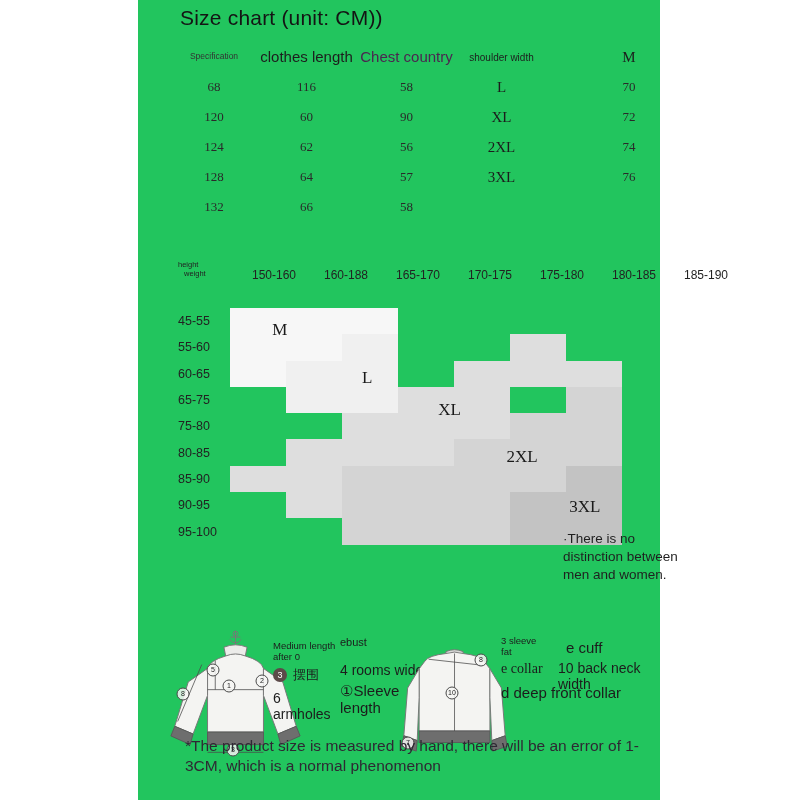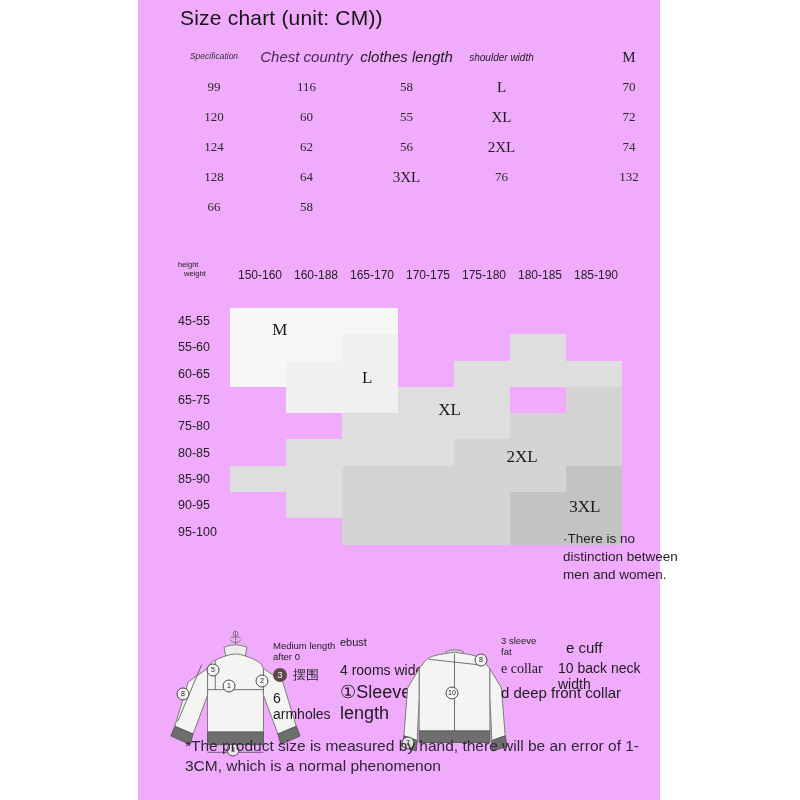--- a/index.html
+++ b/index.html
@@ -1,38 +1,38 @@
 <!DOCTYPE html>
 <html><head>
 <meta charset="utf-8">
 <style>
   html,body{margin:0;padding:0;}
   body{width:800px;height:800px;background:#ffffff;font-family:"Liberation Sans",sans-serif;color:#222;overflow:hidden;position:relative;}
-  .panel{position:absolute;left:138px;top:0;width:522px;height:800px;background:#f0abfc;}
+  .panel{position:absolute;left:138px;top:0;width:522px;height:800px;background:#22c55e;}
   .abs{position:absolute;}
 
   
   .title{left:42px;top:6px;font-size:21px;color:#141414;letter-spacing:.2px;white-space:nowrap;}
 
   
   .size-table{left:36px;top:42px;display:grid;grid-template-columns:80px 105px 95px 95px 160px;grid-auto-rows:30px;align-items:center;}
   .st-c{text-align:center;}
-  .st-h{font-size:15px;color:#1d1d1d;line-height:1.1;align-self:center;font-style:italic;}
+  .st-h{font-size:15px;color:#1d1d1d;line-height:1.1;align-self:center;}
   .st-h0{font-size:8.5px;color:#333;}
   .st-h2{color:#4b2650;}
   .st-h3{font-size:10px;}
   .st-h4{font-size:17.5px;white-space:nowrap;}
   .size-table .st-h{height:48px;display:flex;align-items:center;justify-content:center;}
   .st-size{font-family:"Liberation Serif",serif;font-size:15px;color:#1c1c1c;}
   .st-v{font-family:"Liberation Serif",serif;font-size:13px;color:#2a2a2a;}
 
   
   .mx-corner{left:40px;top:260px;font-size:7.5px;color:#222;line-height:1.2;}
   .mx-corner .w{margin-left:6px;}
-  .mx-cols{left:94px;top:268px;display:grid;grid-template-columns:repeat(7,56px);}
+  .mx-cols{left:108px;top:268px;display:grid;grid-template-columns:repeat(7,56px);gap:16px;}
   .mx-ch{text-align:center;font-size:12px;color:#222;}
   .mx-rows{left:40px;top:308px;display:grid;grid-auto-rows:26.3px;align-items:center;}
   .mx-rh{font-size:12.5px;color:#222;}
   .mx-grid{left:92px;top:308px;width:392px;height:236.7px;display:grid;grid-template-columns:repeat(7,56px);grid-template-rows:repeat(9,26.3px);position:absolute;}
   .mx-cell{width:56px;height:26.3px;}
   .mx-label{position:absolute;transform:translate(-50%,-50%);font-family:"Liberation Serif",serif;font-size:17px;color:#1a1a1a;}
 
   
   .note{left:425px;top:530px;width:122px;font-size:13.5px;line-height:1.35;color:#1f1f1f;}
 
@@ -40,58 +40,59 @@
   .garment{position:absolute;}
   .mark{position:absolute;width:11px;height:11px;border:1px solid #4a4a4a;border-radius:50%;font-size:7px;line-height:10px;text-align:center;color:#222;background:rgba(246,246,244,.85);transform:translate(-50%,-50%);font-family:"Liberation Sans",sans-serif;}
   .lab{color:#1c1c1c;line-height:1.15;}
   .lab-medium{left:135px;top:641px;width:66px;font-size:9.5px;}
   .lab-hem{left:135px;top:666px;font-size:13px;display:flex;align-items:center;gap:6px;}
   .badge{display:inline-block;width:14px;height:14px;border-radius:50%;background:#5c4a49;color:#fff;font-size:9px;line-height:14px;text-align:center;}
   .hem-cn{font-size:13px;color:#1c1c1c;}
   .lab-armholes{left:135px;top:690px;width:62px;font-size:14px;}
   .lab-bust{left:202px;top:636px;font-size:11px;}
   .lab-rooms{left:202px;top:662px;font-size:14px;white-space:nowrap;}
-  .lab-sleevelen{left:202px;top:682px;width:72px;font-size:18px;}
+  .lab-sleevelen{left:202px;top:682px;width:72px;font-size:15px;}
   .lab-sleevefat{left:363px;top:636px;width:46px;font-size:9.5px;}
   .lab-collar{left:363px;top:661px;font-size:14px;font-family:Liberation Serif, serif;}
   .lab-frontcollar{left:363px;top:684px;font-size:15px;white-space:nowrap;}
   .lab-cuff{left:428px;top:639px;font-size:15px;}
   .lab-backneck{left:420px;top:660px;width:96px;font-size:14px;}
   .footer{left:47px;top:736px;width:458px;font-size:15.5px;line-height:1.3;color:#2e2833;}
 </style>
 </head>
 <body>
 
 <div class="panel">
 
   <div class="abs title">Size chart (unit: CM))</div>
 
   <div class="abs size-table">
       <div class="st-c st-h st-h0">Specification</div>
+      <div class="st-c st-h st-h1">clothes length</div>
       <div class="st-c st-h st-h2">Chest country</div>
-      <div class="st-c st-h st-h1">clothes length</div>
       <div class="st-c st-h st-h3">shoulder width</div>
       <div class="st-c st-size">M</div>
-      <div class="st-c st-v">99</div>
+      <div class="st-c st-v">68</div>
       <div class="st-c st-v">116</div>
       <div class="st-c st-v">58</div>
       <div class="st-c st-size">L</div>
       <div class="st-c st-v">70</div>
       <div class="st-c st-v">120</div>
       <div class="st-c st-v">60</div>
-      <div class="st-c st-v">55</div>
+      <div class="st-c st-v">90</div>
       <div class="st-c st-size">XL</div>
       <div class="st-c st-v">72</div>
       <div class="st-c st-v">124</div>
       <div class="st-c st-v">62</div>
       <div class="st-c st-v">56</div>
       <div class="st-c st-size">2XL</div>
       <div class="st-c st-v">74</div>
       <div class="st-c st-v">128</div>
       <div class="st-c st-v">64</div>
+      <div class="st-c st-v">57</div>
       <div class="st-c st-size">3XL</div>
       <div class="st-c st-v">76</div>
       <div class="st-c st-v">132</div>
       <div class="st-c st-v">66</div>
       <div class="st-c st-v">58</div>
     </div>
 
   <div class="abs mx-corner">
     <div>height</div>
     <div class="w">weight</div>

